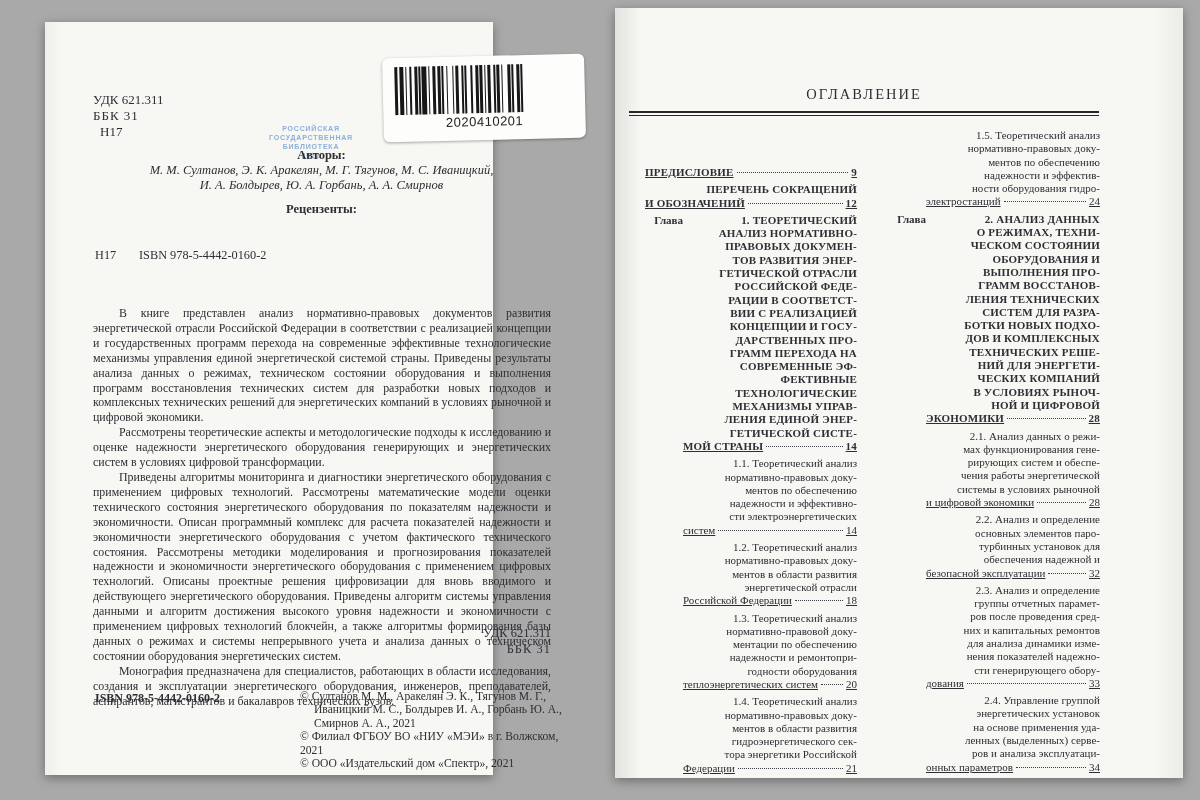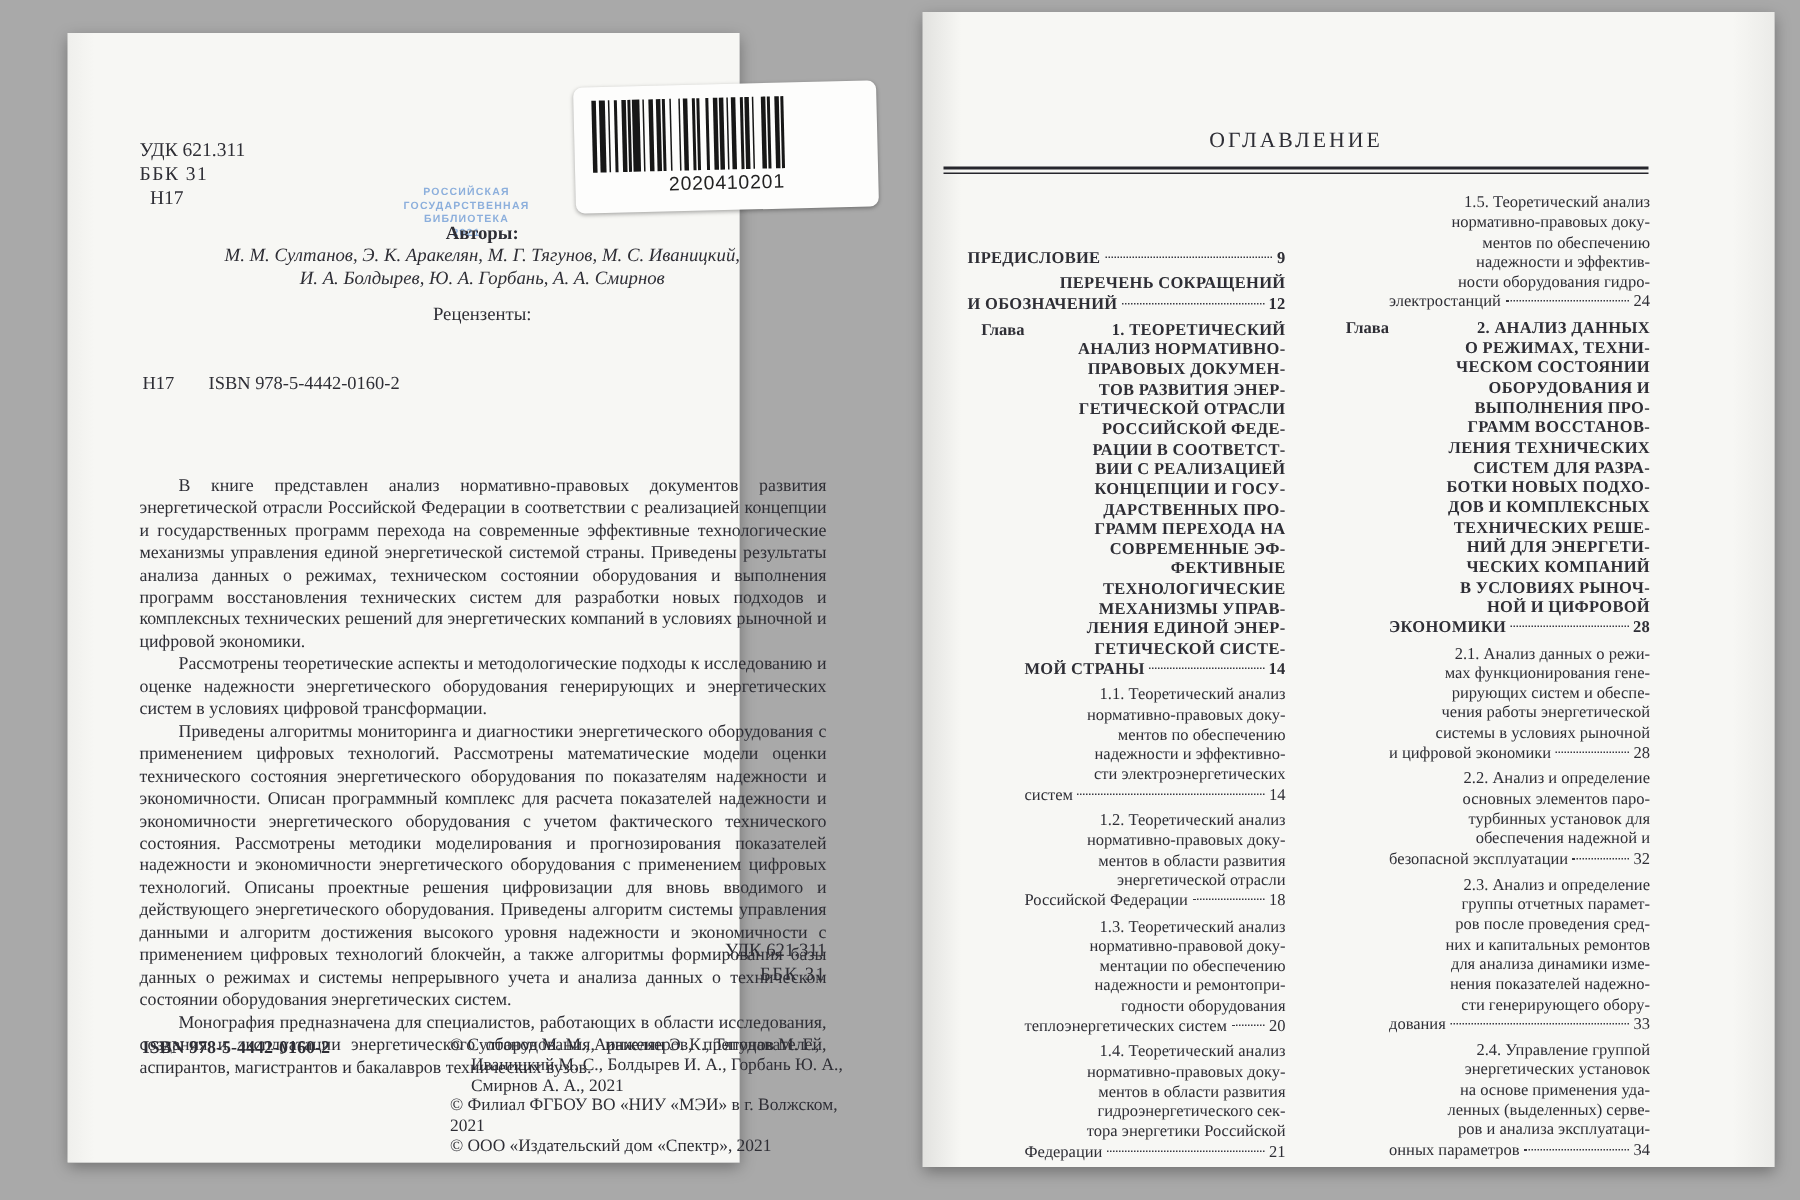--- a/index.html
+++ b/index.html
@@ -51,48 +51,48 @@
   .barcode-bars{height:48px;display:flex;align-items:stretch;}
   .barcode-bars span{background:#171717;height:100%;flex:none;}
   .barcode-number{
     text-align:center;font-family:"Liberation Sans",sans-serif;
     font-size:13px;color:#222;margin-top:1px;letter-spacing:.5px;
   }
   .authors-block{position:absolute;left:48px;top:126px;width:457px;text-align:center;font-size:12.5px;line-height:15px;}
   .authors-block .head{font-weight:bold;}
   .authors-block .it{font-style:italic;}
   .reviewers-block{position:absolute;left:48px;top:180px;width:457px;text-align:center;font-size:12.5px;line-height:15px;}
-  .reviewers-block .head{font-weight:normal;}
+  .reviewers-block .head{font-weight:bold;}
   .reviewers-block .it{font-style:italic;}
   .catalog-block{position:absolute;left:48px;top:226px;width:457px;font-size:12.3px;line-height:15px;}
   .catalog-code{position:absolute;left:2px;top:0;}
   .catalog-text{margin-left:28px;text-indent:32px;text-align:justify;}
   .catalog-isbn{margin-left:46px;}
-  .abstract{position:absolute;left:48px;top:294px;width:458px;font-size:11.9px;line-height:14.9px;text-align:justify;}
+  .abstract{position:absolute;left:48px;top:284px;width:458px;font-size:11.9px;line-height:14.9px;text-align:justify;}
   .abstract p{text-indent:26px;}
   .udk-bottom{position:absolute;left:48px;top:604px;width:458px;text-align:right;font-size:12.5px;line-height:15.5px;}
   .udk-bottom .l2{letter-spacing:1px;}
   .imprint-bottom{position:absolute;left:48px;top:668px;width:470px;font-size:11.6px;line-height:13.4px;}
   .isbn-bottom{position:absolute;left:2px;top:2px;font-weight:bold;font-size:12px;}
   .copyright-lines{margin-left:207px;}
   .copyright-lines .indent{padding-left:14px;}
   
   .toc-header{position:absolute;left:14px;top:78px;width:470px;text-align:center;}
   .toc-title{font-weight:normal;font-size:14.5px;letter-spacing:2px;}
   .toc-rule{margin-top:8px;height:5px;border-top:2.5px solid #26262c;border-bottom:1.2px solid #26262c;}
   .toc-col{position:absolute;width:212px;font-size:11px;line-height:13.3px;text-align:right;}
   #toc-col-1{left:30px;top:158px;}
   #toc-col-2{left:273px;top:121px;}
   .toc-entry{display:flex;margin-bottom:4px;}
   .toc-label{flex:none;width:38px;font-weight:bold;}
   .toc-spacer{flex:none;width:38px;}
   .toc-body{flex:1;min-width:0;}
   .toc-body.bold{font-weight:bold;letter-spacing:.2px;}
   .toc-line{white-space:nowrap;}
-  .toc-line.last{display:flex;align-items:baseline;}
+  .toc-line.last{display:flex;align-items:baseline;text-decoration:underline;}
   .toc-line.last .dots{
     flex:1;min-width:6px;margin:0 3px;
     border-bottom:1.6px dotted #3a3a42;
     transform:translateY(-3px);
   }
   .toc-line.last .pg{flex:none;}
 </style>
 </head>
 <body>
 

